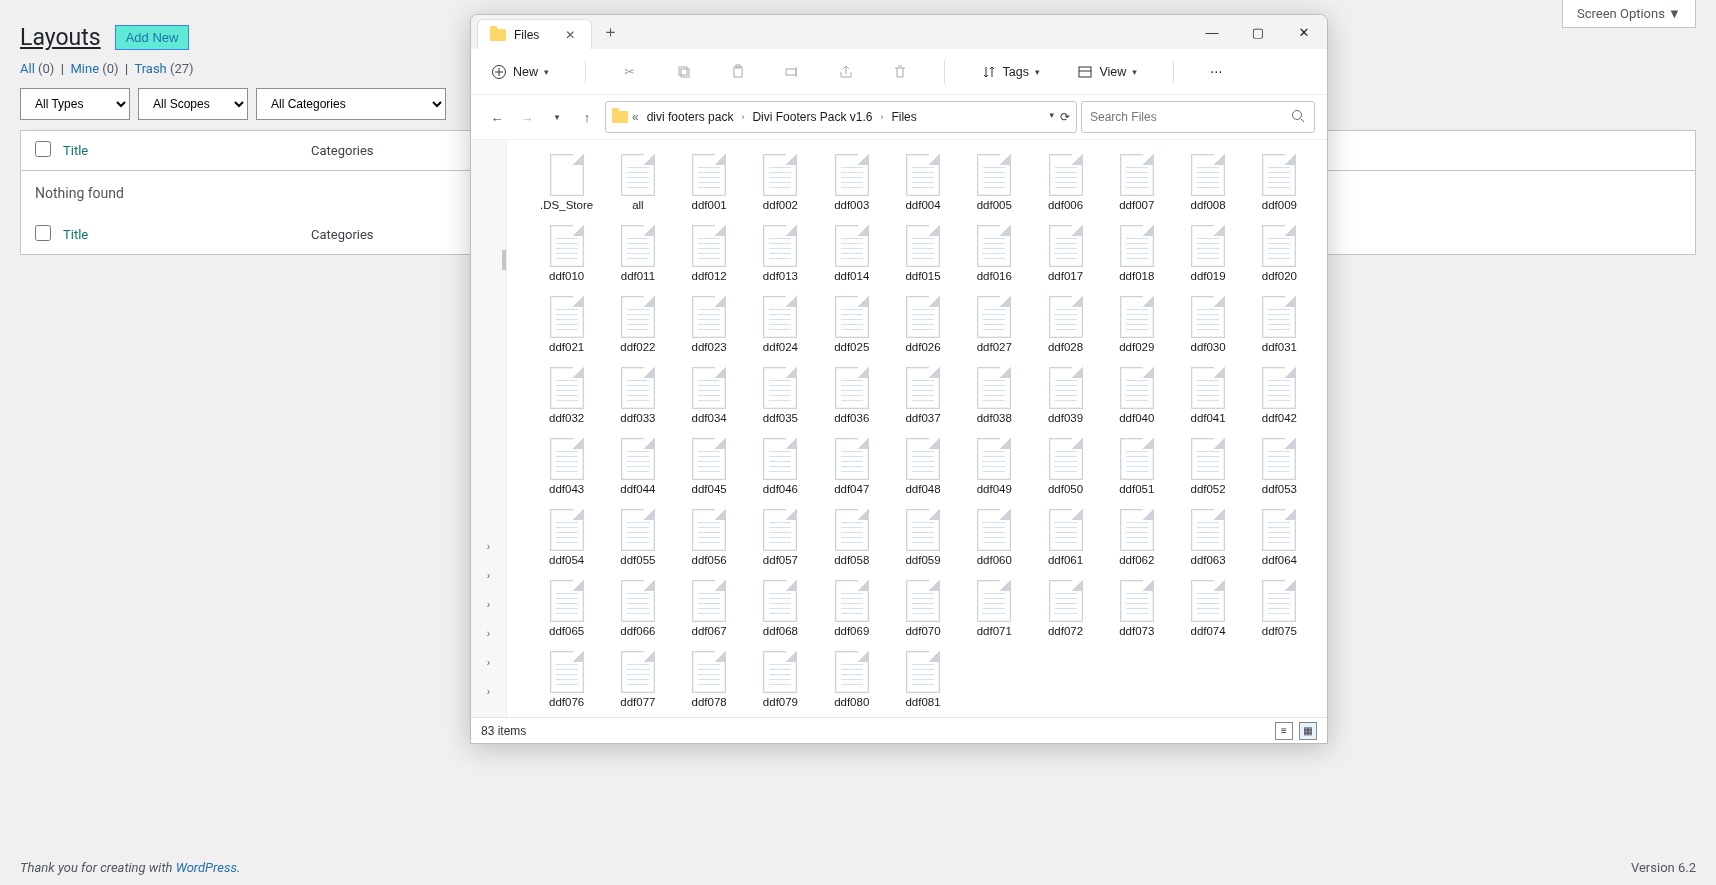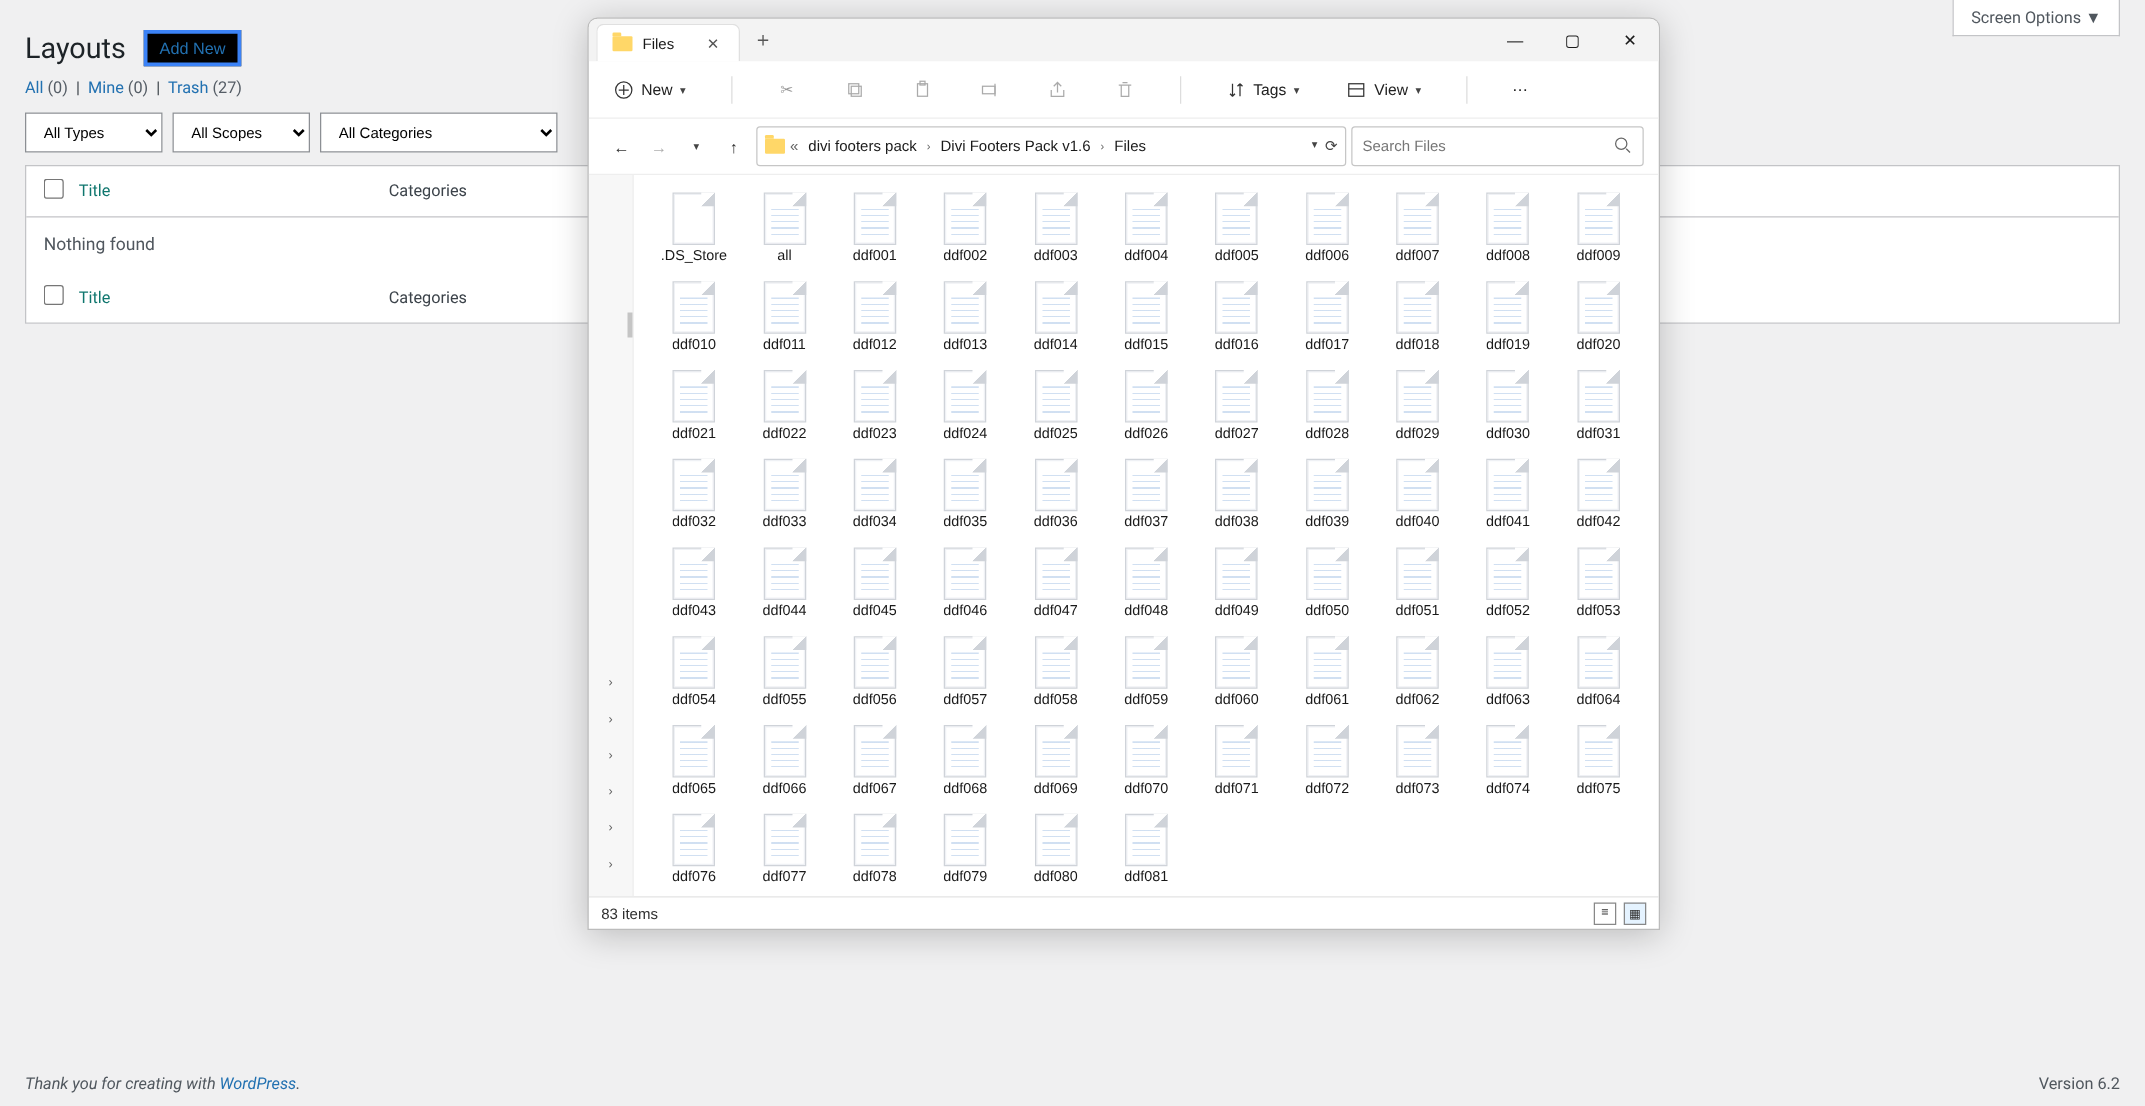--- a/index.html
+++ b/index.html
@@ -4,22 +4,22 @@
 <style>
   * { box-sizing: border-box; margin: 0; padding: 0; }
   body { font-family: -apple-system, "Segoe UI", Roboto, Arial, sans-serif; font-size: 13px; background: #f0f0f1; color: #3c434a; width:1716px; height:885px; position:relative; overflow:hidden; }
   a { color: #2271b1; text-decoration: none; }
 
   
   .wp { padding: 10px 20px 60px 20px; }
   .top-links { display:flex; gap:4px; }
   .top-links button { background:#f6f7f7; border:none; color:#2271b1; padding:7px 12px; font-size:14px; cursor:pointer; }
   .page-title-row { display:flex; align-items:center; gap:14px; margin:14px 0 10px; }
-  h1 { font-size:23px; font-weight:400; color:#1d2327; }
-  .add-new { border:3px solid #3b82f6; color:#2271b1; padding:4px 10px; font-size:13px; background:#000000; cursor:pointer; }
+  h1 { font-size:23px; font-weight:400; color:#1d2327;text-decoration:underline; }
+  .add-new { border:1px solid #3b82f6; color:#2271b1; padding:4px 10px; font-size:13px; background:#5eead4; cursor:pointer; }
   .sub-filter { margin: 6px 0 12px; font-size:13px; }
   .sub-filter .sep { color:#3c434a; }
   .count { color:#555d66; }
   .filter-bar { display:flex; gap:8px; margin-bottom:10px; }
   .filter-bar select { padding:4px 10px; border:1px solid #8c8f94; background:#fff; font-size:12px; height:32px; min-width:110px; }
   .list-table { border:1px solid #c3c4c7; background:#fff; width:100%; }
   .lt-row { display:flex; align-items:center; padding:10px 14px; border-bottom:1px solid #c3c4c7; }
   .lt-row:last-child{border-bottom:none;}
   .lt-cb { width:28px; }
   .lt-cb input { width:16px; height:16px; }
@@ -53,21 +53,21 @@
   .crumb-box span.seg{cursor:pointer; padding:2px 4px;}
   .crumb-box span.car{color:#666; font-size:9px;}
   .crumb-end{margin-left:auto; display:flex; gap:6px; color:#444;}
   .search-box { width:234px; height:32px; border:1px solid #c6c6c6; display:flex; align-items:center; padding:15px 8px; font-size:12px; border-radius:3px; color:#767676; justify-content:space-between;}
 
   .explorer-body { flex:1; display:flex; overflow:hidden; }
   .side-strip { width:36px; background:#f7f7f7; border-right:1px solid #eee; position:relative;}
   .side-strip::after{content:""; position:absolute; right:0; top:110px; width:4px; height:20px; background:#c5c5c5;}
   .side-strip .collapse-arrows { position:absolute; bottom:20px; left:0; right:0; display:flex; flex-direction:column; gap:18px; align-items:center; color:#666; font-size:10px;}
   .files-area { flex:1; overflow:auto; padding:10px 14px 2px 14px; }
-  .file-grid { display:grid; grid-template-columns: repeat(11, 1fr); gap:6px 4px; }
+  .file-grid { display:grid; grid-template-columns: repeat(11, 1fr); gap:6px 4px;margin-left:12px; }
   .file-item { display:flex; flex-direction:column; align-items:center; gap:3px; padding:4px 0; border-radius:3px; cursor:pointer; }
   .doc-ico { width:34px; height:42px; background:#fff; border:1px solid #cfd3d9; position:relative; box-shadow:inset 0 0 0 1px #eff1f5;}
   .doc-ico::before { content:""; position:absolute; right:-1px; top:-1px; width:11px; height:11px; background:linear-gradient(135deg,#fff 49%,#cfd3d9 50%);}
   .doc-ico.lines::after{ content:""; position:absolute; left:5px; right:5px; top:12px; bottom:6px; background:repeating-linear-gradient(#b2cbe9 0 1px, transparent 1px 5px); opacity:.6;}
   .file-label { font-size:11.5px; color:#1a1a1a; text-align:center; max-width:64px; white-space:nowrap; overflow:hidden; text-overflow:ellipsis;}
 
   .statusbar { height:26px; border-top:1px solid #e3e3e3; display:flex; align-items:center; padding:0 10px; font-size:12px; color:#303030;}
   .statusbar .view-toggles{margin-left:auto; display:flex; gap:6px;}
   .vt { width:18px; height:18px; border:1px solid #888; display:flex; align-items:center; justify-content:center; font-size:10px; cursor:pointer;}
 

